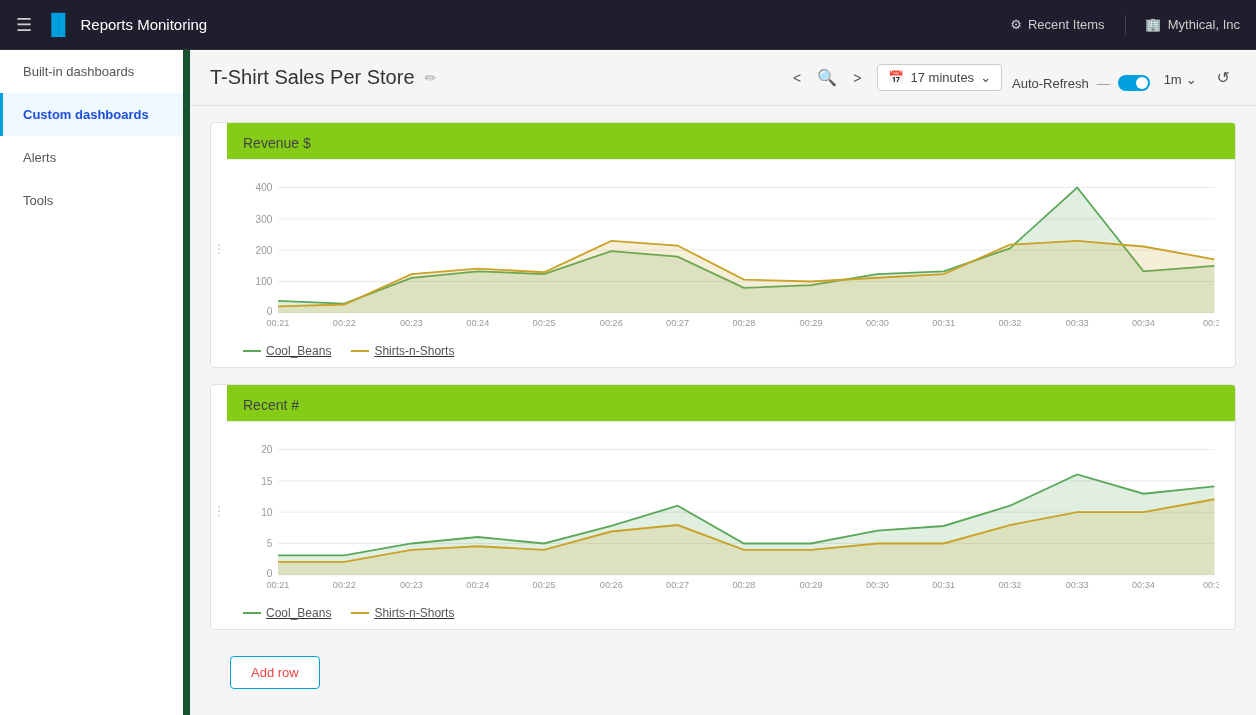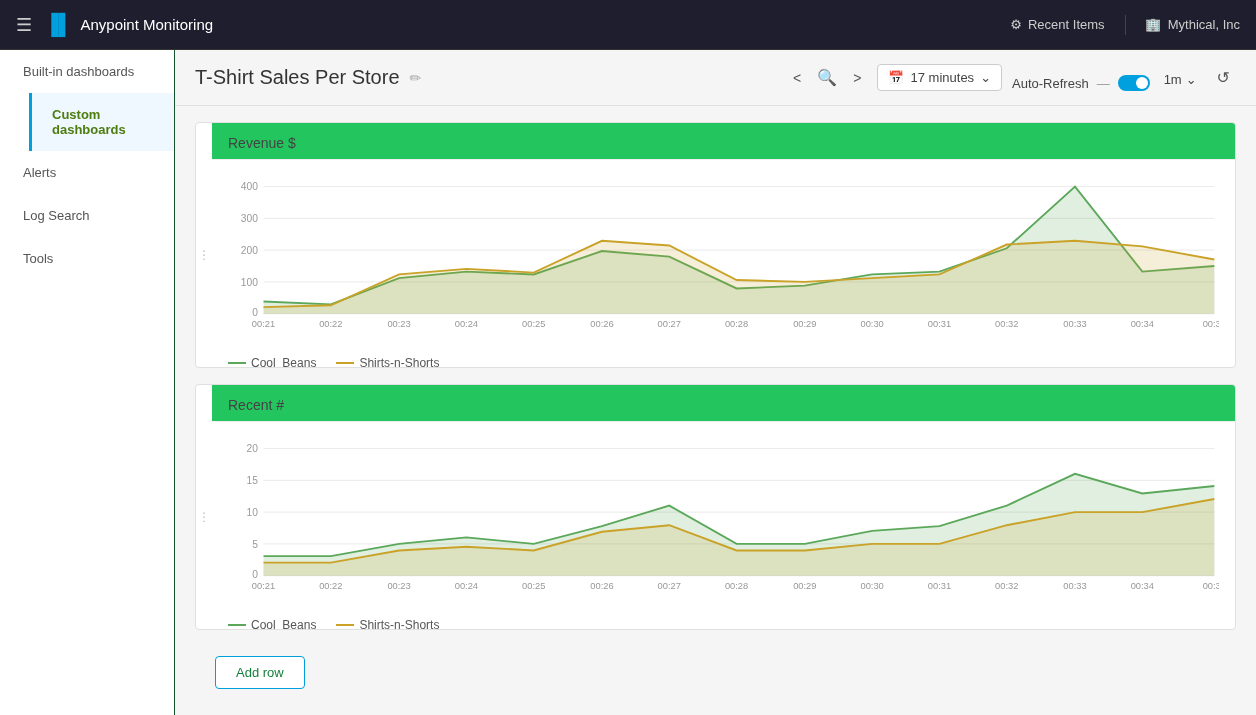--- a/index.html
+++ b/index.html
@@ -50,40 +50,39 @@
 
     
     .layout {
       display: flex;
       height: calc(100vh - 50px);
       background: #f5f5f5;
     }
 
     
     .sidebar {
-      width: 175px;
+      width: 190px;
       background: #fff;
-      border-right: 1px solid #14532d;
+      border-right: 7px solid #14532d;
       display: flex;
       flex-direction: column;
       flex-shrink: 0;
     }
     .sidebar-item {
       padding: 14px 20px;
       font-size: 13px;
       color: #555;
       cursor: pointer;
       border-left: 3px solid transparent;
     }
     .sidebar-item.active {
-      color: #4d7c0f;
+      color: #1d4ed8;
       border-left: 3px solid #00a0df;
       font-weight: 600;
       background: #f0f8ff;
-      margin-left: 29px;
     }
 
     
     .main {
       flex: 1;
       display: flex;
       flex-direction: column;
       overflow: hidden;
       background: #f5f5f5;
     }
@@ -222,72 +221,71 @@
       align-self: stretch;
     }
     .chart-inner {
       flex: 1;
     }
     .chart-header {
       padding: 12px 16px 8px;
       font-size: 14px;
       font-weight: 500;
       color: #444;
-      background: #22c55e;
+      background: #84cc16;
       border-bottom: 1px solid #efefef;
     }
     .chart-body {
       padding: 12px 16px;
       text-decoration: underline;
     }
     .chart-svg-area {
       width: 100%;
     }
     .chart-legend {
       display: flex;
       gap: 20px;
       padding: 8px 0 4px;
       font-size: 12px;
       color: #555;
-      margin-top: 12px;
     }
     .legend-item {
       display: flex;
       align-items: center;
       gap: 5px;
     }
     .legend-line {
       width: 18px;
       height: 2px;
     }
 
     
     .add-row-section {
       padding: 10px 20px;
     }
     .add-row-btn {
       border: 1px solid #00a0df;
-      color: #15803d;
+      color: #ef4444;
       background: #fff;
       padding: 8px 20px;
       font-size: 13px;
       border-radius: 4px;
       cursor: pointer;
     }
 
     .hamburger-icon { font-size: 18px; cursor: pointer; color: #ccc; }
   </style>
 </head>
 <body>
 
 <nav class="topnav">
   <span class="hamburger-icon">☰</span>
   <div class="topnav-logo">
     <span class="topnav-logo-icon">▐▌</span>
-    <span>Anypoint Monitoring</span>
+    <span>Reports Monitoring</span>
   </div>
   <div class="topnav-spacer"></div>
   <div class="topnav-right">
     <div class="topnav-right-item">
       <span>⚙</span>
       <span>Recent Items</span>
     </div>
     <div class="topnav-divider"></div>
     <div class="topnav-right-item">
       <span>🏢</span>
@@ -295,21 +293,20 @@
     </div>
   </div>
 </nav>
 
 <div class="layout">
 
   <aside class="sidebar">
     <div class="sidebar-item">Built-in dashboards</div>
     <div class="sidebar-item active">Custom dashboards</div>
     <div class="sidebar-item">Alerts</div>
-    <div class="sidebar-item">Log Search</div>
     <div class="sidebar-item">Tools</div>
   </aside>
 
   <main class="main">
 
     <div class="toolbar">
       <div class="toolbar-title">
         <span>T-Shirt Sales Per Store</span>
         <span class="edit-icon">✏</span>
       </div>

